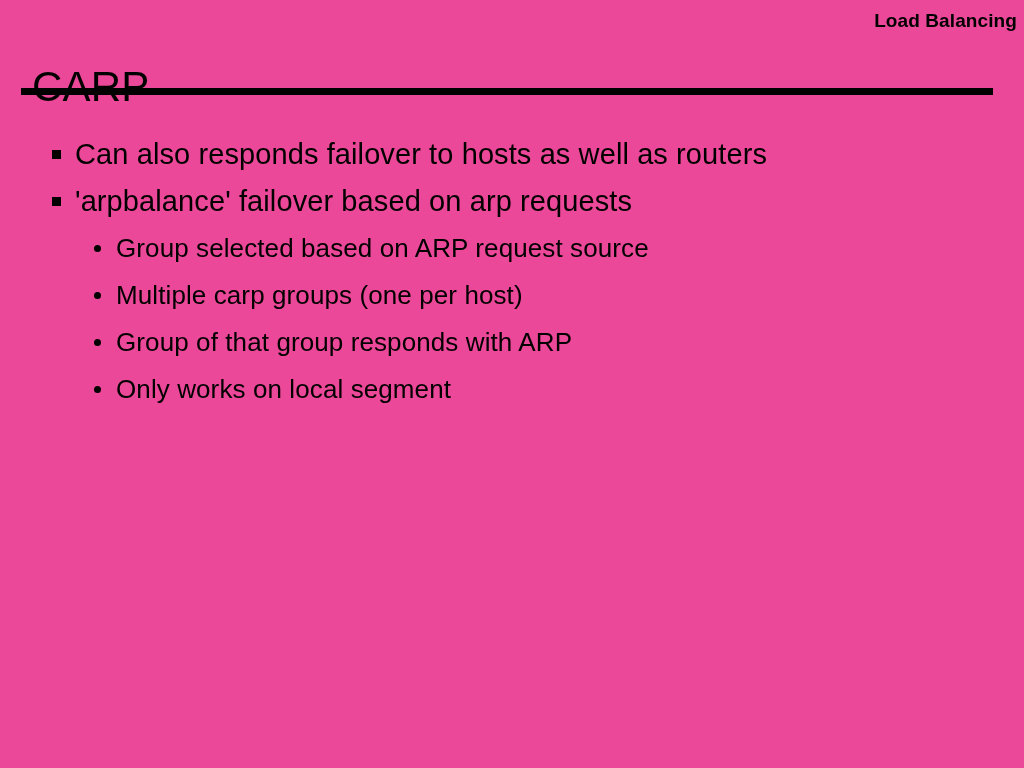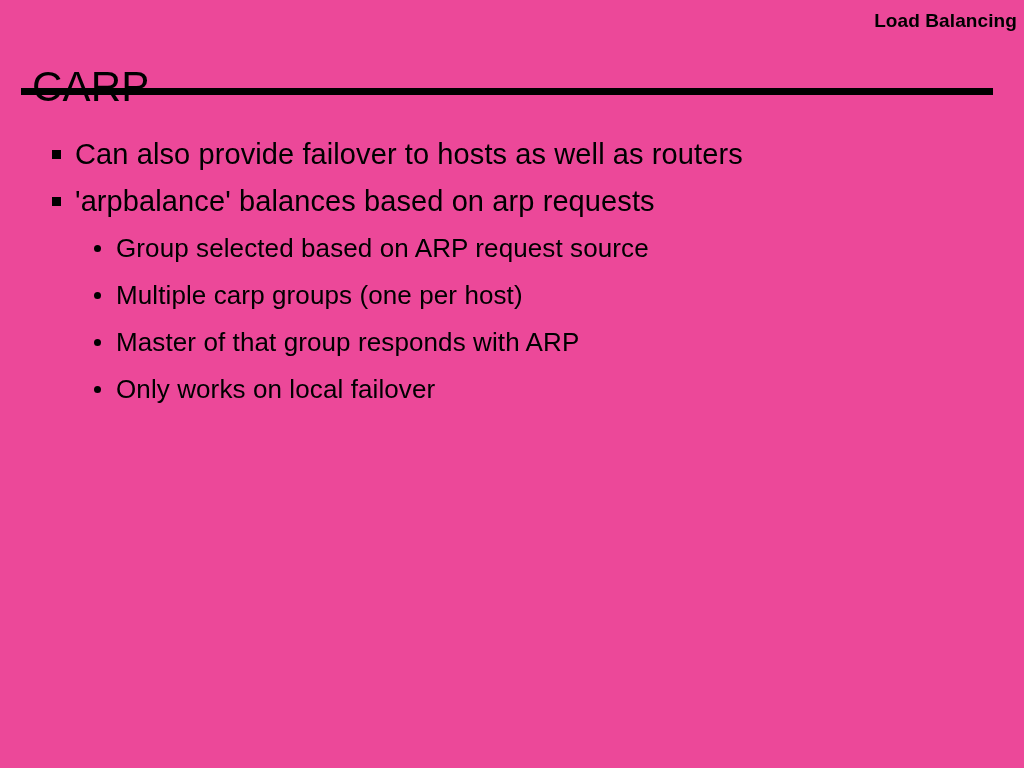--- a/index.html
+++ b/index.html
@@ -117,42 +117,42 @@
   <div class="slide-header">Load Balancing</div>
 
   <h1 class="slide-title">CARP</h1>
 
   <div class="title-rule"></div>
 
   <div class="body">
 
     <div class="bullet lvl1">
       <span class="marker"></span>
-      <span class="text">Can also provide failover to hosts as well as routers</span>
+      <span class="text">Can also responds failover to hosts as well as routers</span>
     </div>
 
     <div class="bullet lvl1">
       <span class="marker"></span>
-      <span class="text">'arpbalance' balances based on arp requests</span>
+      <span class="text">'arpbalance' failover based on arp requests</span>
     </div>
 
     <div class="bullet lvl2">
       <span class="marker"></span>
       <span class="text">Group selected based on ARP request source</span>
     </div>
 
     <div class="bullet lvl2">
       <span class="marker"></span>
       <span class="text">Multiple carp groups (one per host)</span>
     </div>
 
     <div class="bullet lvl2">
       <span class="marker"></span>
-      <span class="text">Master of that group responds with ARP</span>
+      <span class="text">Group of that group responds with ARP</span>
     </div>
 
     <div class="bullet lvl2">
       <span class="marker"></span>
-      <span class="text">Only works on local failover</span>
+      <span class="text">Only works on local segment</span>
     </div>
 
   </div>
 </div>
 
 </body></html>

